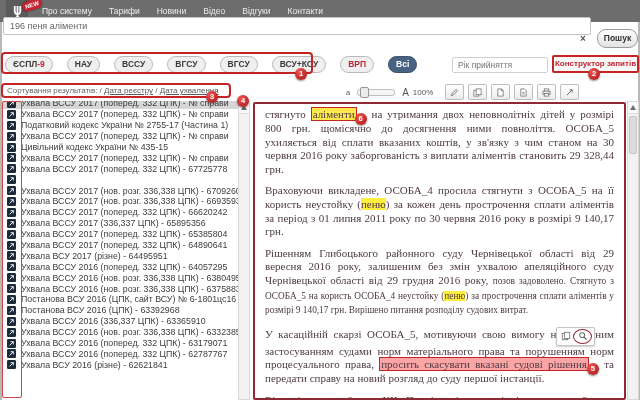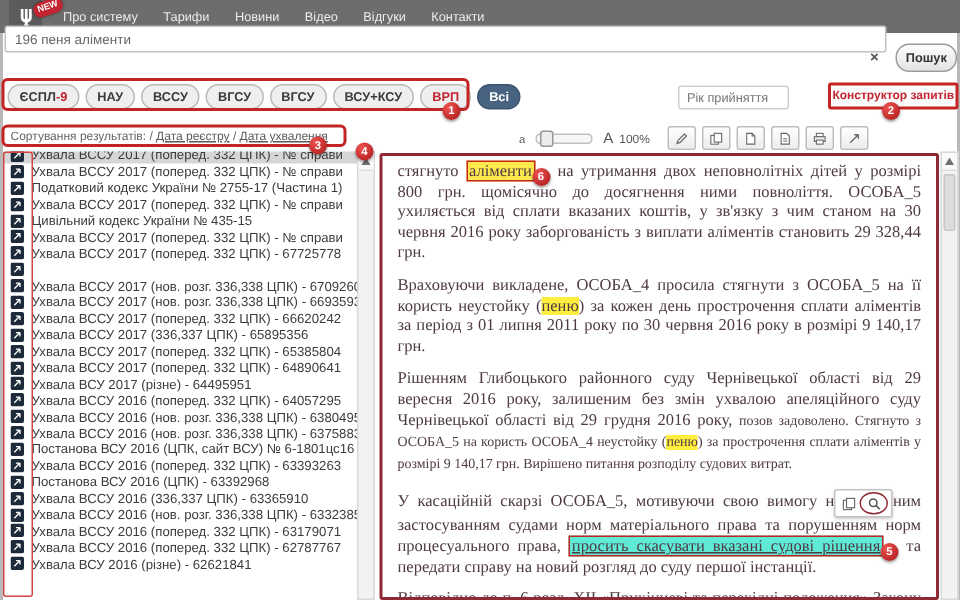--- a/index.html
+++ b/index.html
@@ -22,27 +22,27 @@
   .edge{position:absolute;top:22px;width:2px;height:378px;background:#b8b8b8;}
   
   .search-input{position:absolute;left:3px;top:17px;width:588px;height:18px;border:1px solid #c2c2c2;border-radius:2px;
                 box-sizing:border-box;font:9px "Liberation Sans",sans-serif;color:#666;padding:0 34px 0 6px;outline:none;}
   .search-clear{position:absolute;left:576px;top:32px;width:14px;height:14px;color:#555;font:bold 10px/14px "Liberation Sans",sans-serif;
                 text-align:center;cursor:pointer;}
   .search-btn{position:absolute;left:597px;top:29px;width:41px;height:19px;border:1px solid #9a9a9a;border-radius:9px;
               background:linear-gradient(#fdfdfd,#e3e3e3);font:bold 8.5px/17px "Liberation Sans",sans-serif;color:#333;
               text-align:center;cursor:pointer;box-sizing:border-box;}
   
-  .pills{position:absolute;left:5px;top:56px;display:flex;gap:4px;}
+  .pills{position:absolute;left:5px;top:56px;display:flex;gap:14px;}
   .pill{background:#efefef;border:1px solid #b9b9b9;border-radius:9px;padding:0 7px;height:15px;
         font:bold 8.5px/15px "Liberation Sans",sans-serif;color:#3a3a3a;cursor:pointer;white-space:nowrap;}
   .pill .sfx{color:#c22531;}
   .pill-red{color:#c22531;}
   .pill-sel{background:#476381;border-color:#3b5370;color:#fff;}
-  .year-input{position:absolute;left:452px;top:57px;width:74px;height:16px;border:1px solid #cfcfcf;border-radius:2px;
+  .year-input{position:absolute;left:452px;top:57px;width:96px;height:16px;border:1px solid #cfcfcf;border-radius:2px;
               box-sizing:border-box;font:8.5px "Liberation Sans",sans-serif;color:#666;padding:0 5px;outline:none;}
   .constructor{position:absolute;left:552px;top:55px;width:87px;height:18px;border:2px solid #c42424;border-radius:2px;
                background:#fafafa;box-sizing:border-box;font:bold 8px/14px "Liberation Sans",sans-serif;color:#c22531;
                text-align:center;cursor:pointer;}
   
   .ann{position:absolute;border:2px solid #c42424;border-radius:4px;z-index:40;pointer-events:none;box-sizing:border-box;}
   .badge{position:absolute;width:12px;height:12px;border-radius:50%;z-index:50;
          background:radial-gradient(circle at 35% 30%,#ef5350,#a51616);color:#fff;
          font:bold 7.5px/12px "Liberation Sans",sans-serif;text-align:center;box-shadow:0 1px 2px rgba(0,0,0,.45);}
   .badge-inline{display:inline-block;position:relative;top:3px;width:12px;height:12px;border-radius:50%;margin:0 0 0 -2px;
@@ -76,21 +76,21 @@
   .tri-up{width:0;height:0;border-left:3.5px solid transparent;border-right:3.5px solid transparent;border-bottom:5px solid #6f6f6f;}
   .scroll-thumb{margin:2px 1px;height:36px;background:#dcdcdc;border:1px solid #c6c6c6;border-radius:2px;cursor:grab;}
   
   .doc-box{position:absolute;left:253px;top:102px;width:373px;height:298px;border:2px solid #8e2a33;border-radius:2px;
            box-sizing:border-box;background:#fff;overflow:hidden;}
   .doc-text{padding:4px 10px 0 10px;font-family:"Liberation Serif","DejaVu Serif",serif;font-size:11px;line-height:13.6px;
             color:#4e3a45;text-align:justify;}
   .doc-text p{margin:0 0 8px 0;}
   .doc-text .hl{background:#ffee3e;}
   .doc-text .hl-box{background:#ffe94d;border:1.5px solid #c42424;padding:0 1px;}
-  .doc-text .sel-box{background:#5eead4;border:1.5px solid #c42424;padding:0 1px;text-decoration:underline;}
+  .doc-text .sel-box{background:#fca5a5;border:1.5px solid #c42424;padding:0 1px;}
   .doc-text .small{font-size:9.3px;}
   .doc-text .small.hl{background:#ffee3e;}
   .minipop{display:inline-flex;align-items:center;gap:1px;background:#fff;border:1px solid #c4c4c4;border-radius:2px;
            padding:1px 2px;vertical-align:middle;position:relative;top:1px;box-shadow:0 1px 2px rgba(0,0,0,.2);}
   .minibtn{display:inline-flex;width:13px;height:11px;align-items:center;justify-content:center;cursor:pointer;}
   .minibtn svg{width:10px;height:10px;}
   .mag-wrap{display:inline-flex;border:1.5px solid #8e2a33;border-radius:50%;padding:1px 2px;}
 </style>
 </head>
 <body>
@@ -356,29 +356,20 @@
         <span class="list-txt">Ухвала ВССУ 2016 (нов. розг. 336,338 ЦПК) - 63758832</span>
       </div>
       <div class="list-row">
         <span class="list-ico">
           <svg viewBox="0 0 10 10">
             <rect width="10" height="10" rx="1.5" fill="#1c2a39"></rect>
             <path d="M2.8 7.2L7 3M7 3v3M7 3H4" stroke="#fff" stroke-width="1" fill="none"></path>
           </svg>
         </span>
         <span class="list-txt">Постанова ВСУ 2016 (ЦПК, сайт ВСУ) № 6-1801цс16</span>
-      </div>
-      <div class="list-row">
-        <span class="list-ico">
-          <svg viewBox="0 0 10 10">
-            <rect width="10" height="10" rx="1.5" fill="#1c2a39"></rect>
-            <path d="M2.8 7.2L7 3M7 3v3M7 3H4" stroke="#fff" stroke-width="1" fill="none"></path>
-          </svg>
-        </span>
-        <span class="list-txt">Ухвала ВССУ 2016 (поперед. 332 ЦПК) - 63393263</span>
       </div>
       <div class="list-row">
         <span class="list-ico">
           <svg viewBox="0 0 10 10">
             <rect width="10" height="10" rx="1.5" fill="#1c2a39"></rect>
             <path d="M2.8 7.2L7 3M7 3v3M7 3H4" stroke="#fff" stroke-width="1" fill="none"></path>
           </svg>
         </span>
         <span class="list-txt">Постанова ВСУ 2016 (ЦПК) - 63392968</span>
       </div>

